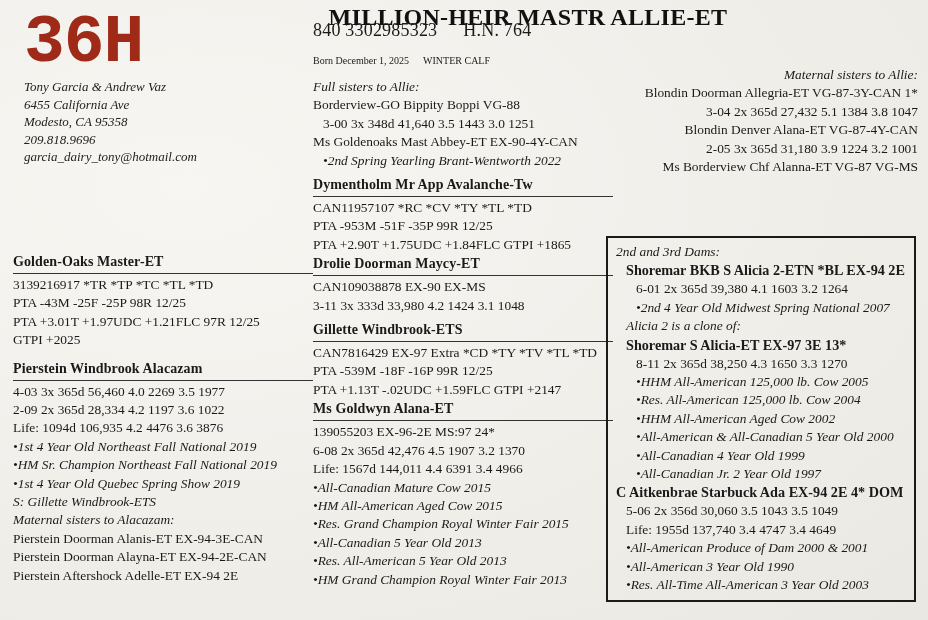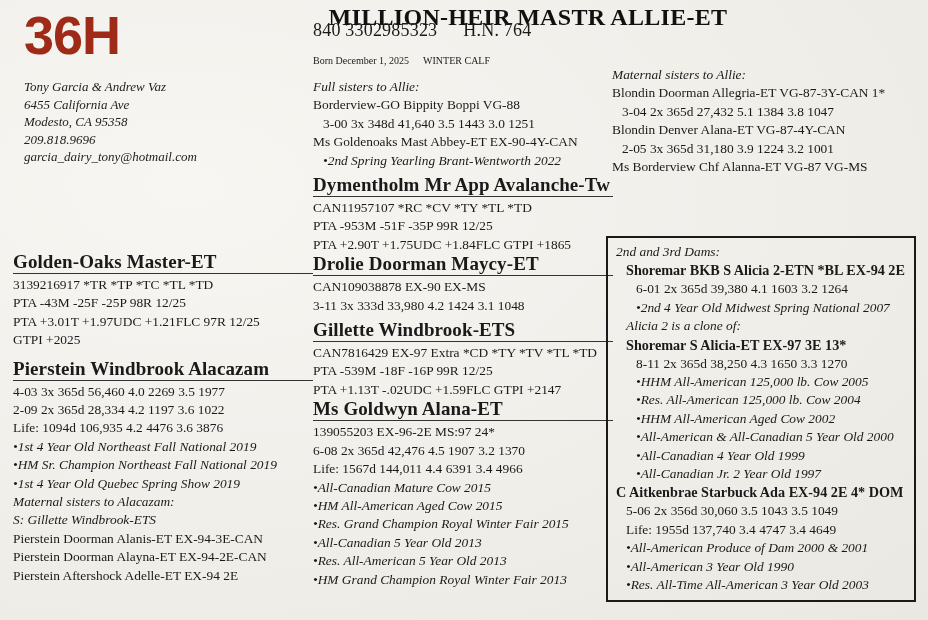--- a/index.html
+++ b/index.html
@@ -20,23 +20,23 @@
     width: 928px;
     height: 620px;
     background:
       radial-gradient(ellipse at 20% 30%, #f7f6f2 0%, #efeee9 60%, #e9e8e2 100%);
   }
   
   .lot-number {
     position: absolute;
     left: 24px;
     top: 4px;
-    font-family: Liberation Sans, sans-serif;
-    font-weight: bold;
-    font-size: 54px;
+    font-family: Liberation Mono, monospace;
+    font-weight: bold;
+    font-size: 68px;
     letter-spacing: -1px;
     color: #9e2a17;
   }
   
   .consignor {
     position: absolute;
     left: 24px;
     top: 78px;
     width: 250px;
     font-style: italic;
@@ -73,21 +73,21 @@
     top: 55px;
     font-size: 10px;
   }
   .born-line .sp { display: inline-block; width: 14px; }
 
   
   .row { white-space: nowrap; font-size: 13.4px; line-height: 18.4px; }
   .ital { font-style: italic; }
   .hdr {
     font-weight: bold;
-    font-size: 19px;
+    font-size: 14px;
     line-height: 20px;
     letter-spacing: 0.1px;
     white-space: nowrap;
   }
   .hdr-sm {
     font-weight: bold;
     font-size: 14.2px;
     line-height: 19px;
     white-space: nowrap;
   }
@@ -104,20 +104,21 @@
     position: absolute;
     left: 313px;
     top: 78px;
     width: 300px;
   }
   .col-right-top {
     position: absolute;
     left: 612px;
     top: 66px;
     width: 306px;
+    text-align: right;
   }
   .col-right-box {
     position: absolute;
     left: 606px;
     top: 236px;
     width: 310px;
     height: 366px;
     border: 2px solid #1a1a1a;
     box-sizing: border-box;
     padding: 5px 6px 4px 8px;
@@ -169,22 +170,22 @@
     <div class="sec-gap"></div>
 
     <div class="hdr">Pierstein Windbrook Alacazam</div>
     <div class="rule"></div>
     <div class="row">4-03  3x  365d  56,460  4.0  2269  3.5  1977</div>
     <div class="row">2-09  2x  365d  28,334  4.2  1197  3.6  1022</div>
     <div class="row">Life:    1094d  106,935  4.2  4476  3.6  3876</div>
     <div class="row ital">•1st 4 Year Old Northeast Fall National 2019</div>
     <div class="row ital">•HM Sr. Champion Northeast Fall National 2019</div>
     <div class="row ital">•1st 4 Year Old Quebec Spring Show 2019</div>
+    <div class="row ital">S:  Gillette Windbrook-ETS</div>
     <div class="row ital">Maternal sisters to Alacazam:</div>
-    <div class="row ital">S:  Gillette Windbrook-ETS</div>
     <div class="row">Pierstein Doorman Alanis-ET EX-94-3E-CAN</div>
     <div class="row">Pierstein Doorman Alayna-ET EX-94-2E-CAN</div>
     <div class="row">Pierstein Aftershock Adelle-ET EX-94 2E</div>
   </div>
 
   <div class="col-mid">
 
     <div class="row ital">Full sisters to Allie:</div>
     <div class="row">Borderview-GO Bippity Boppi VG-88</div>
     <div class="row indent1">3-00  3x  348d  41,640  3.5  1443  3.0  1251</div>

